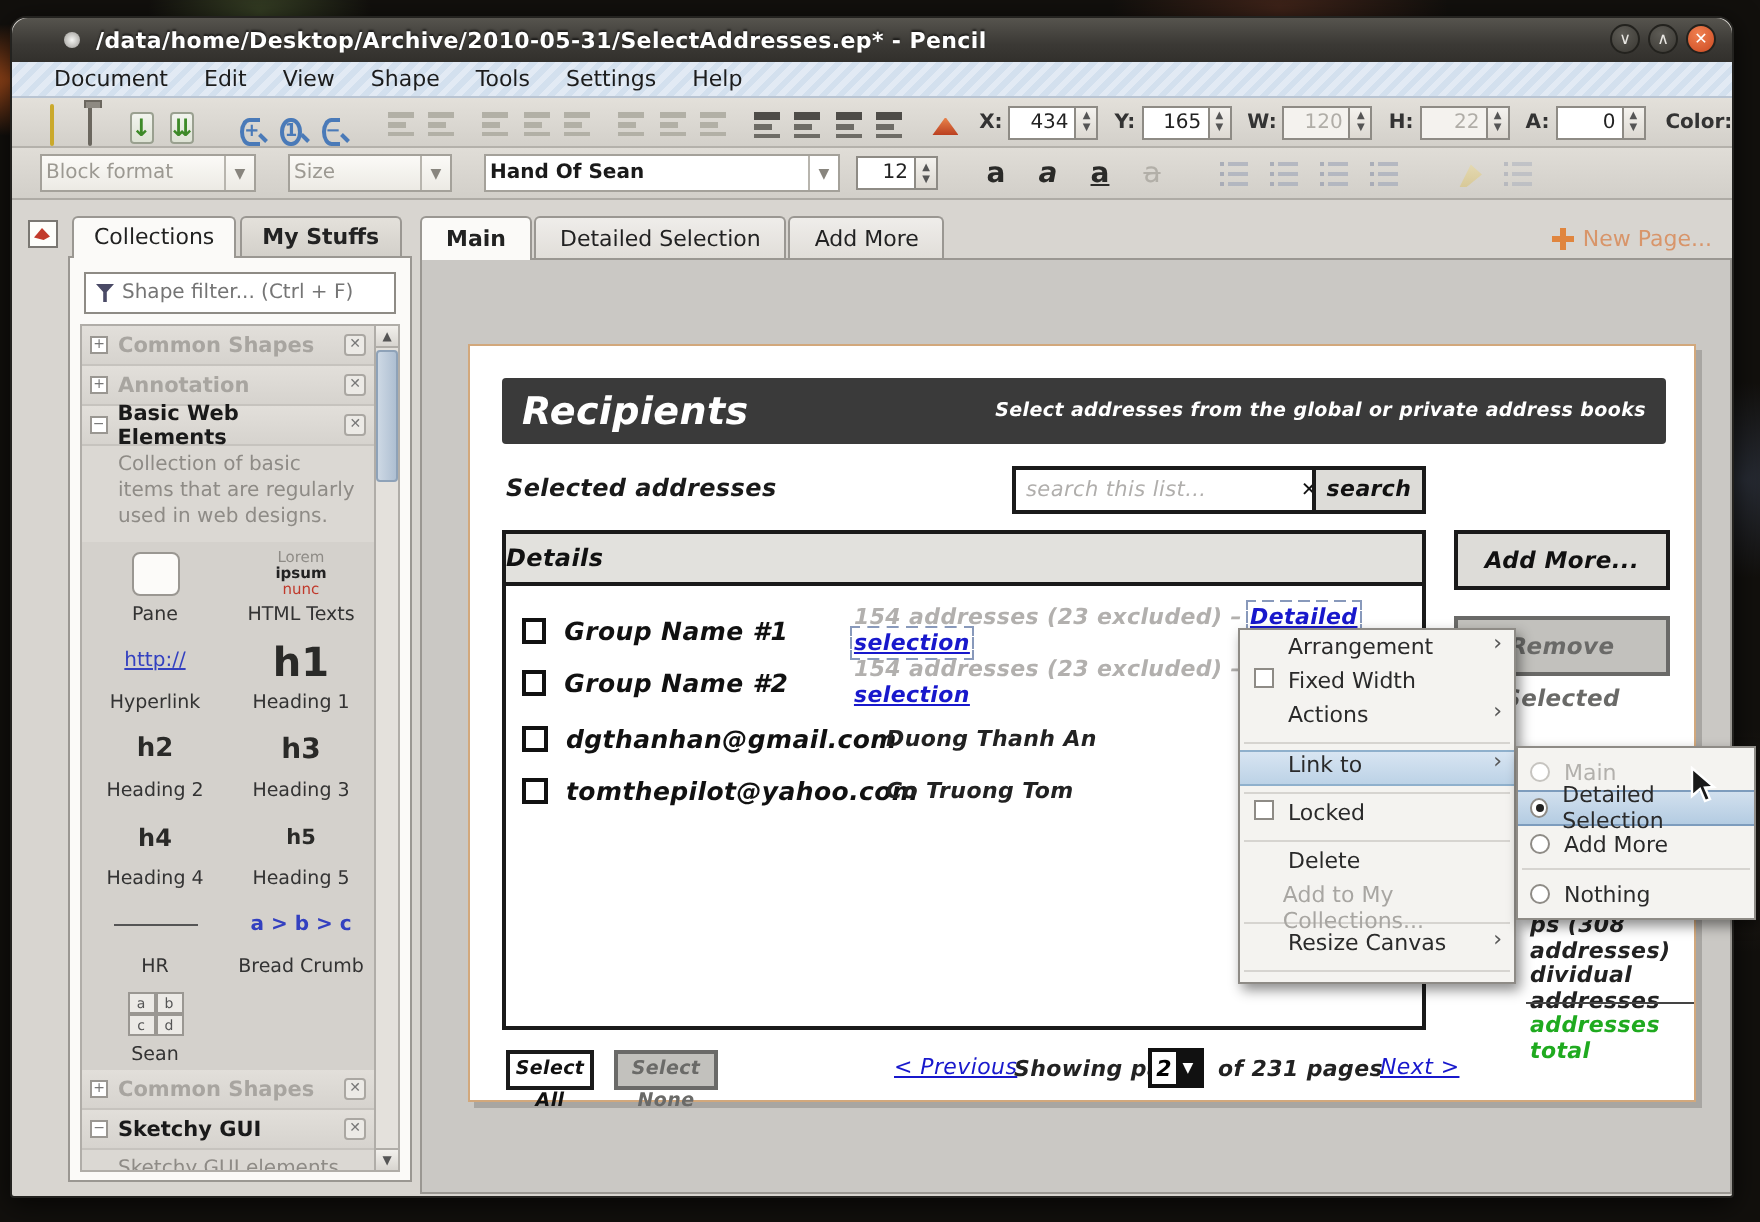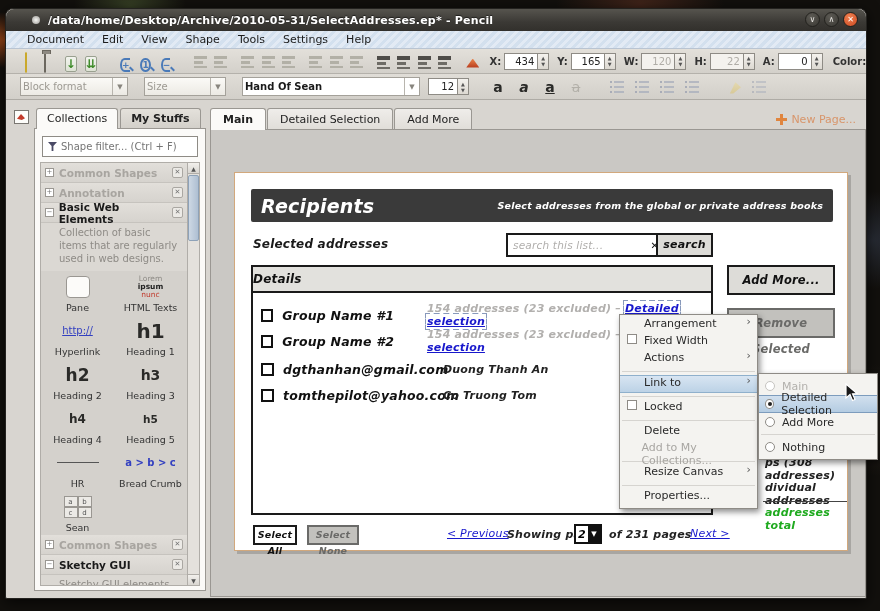--- a/index.html
+++ b/index.html
@@ -115,21 +115,21 @@
   .cell { height:44px; display:flex; flex-direction:column; align-items:center; justify-content:flex-end; padding-bottom:2px; }
   .cell .prev { flex:1; display:flex; align-items:center; justify-content:center; width:100%; }
   .cell .lab { font-size:9.5px; color:#333; }
   .pane-sq { width:24px; height:22px; background:#fcfbf9; border:1px solid #9a9792; border-radius:4px; }
   .lorem { font-size:7.5px; text-align:center; line-height:8px; }
   .lorem .l1 { color:#8e8b86; }
   .lorem .l2 { color:#222; font-weight:bold; }
   .lorem .l3 { color:#c0392b; }
   .hlink { font-size:10px; color:#3340c0; text-decoration:underline; }
   .hprev { color:#2a2a28; font-weight:bold; }
-  .h1p{font-size:20px}.h2p{font-size:17px}.h3p{font-size:14px}.h4p{font-size:12px}.h5p{font-size:10.5px}
+  .h1p{font-size:20px}.h2p{font-size:13px}.h3p{font-size:14px}.h4p{font-size:12px}.h5p{font-size:10.5px}
   .hrline { width:42px; height:1px; background:#555; }
   .crumb { font-size:10px; font-weight:bold; color:#3340c0; }
   .mini-table { display:grid; grid-template-columns:14px 14px; }
   .mini-table span { border:1px solid #9a9792; font-size:7px; color:#555; text-align:center; height:11px; line-height:10px; background:#eceae6; }
   .sbar { position:absolute; right:5px; top:33px; width:13px; height:424px; background:#e4e1dc; border:1px solid #b0ada8; }
   .sbar .up,.sbar .dn { position:absolute; left:0; width:11px; height:11px; background:linear-gradient(#f2f0ec,#d8d5d0);
     border-bottom:1px solid #b0ada8; font-size:6px; text-align:center; line-height:11px; color:#555; }
   .sbar .dn { bottom:0; border-top:1px solid #b0ada8; border-bottom:none; }
   .sbar .thumb { position:absolute; left:0; top:12px; width:11px; height:66px; background:linear-gradient(90deg,#cdd8e4,#aebfd2); border:1px solid #8ea2b8; border-radius:2px; }
 
@@ -559,24 +559,20 @@
         <span class="slot"></span>
           <span>Add to My Collections...</span>
       </div>
       <div class="msep"></div>
       <div class="mi">
         <span class="slot"></span>
           <span>Resize Canvas</span>
           <span class="arrow">›</span>
       </div>
       <div class="msep"></div>
-      <div class="mi">
-        <span class="slot"></span>
-          <span>Properties...</span>
-      </div>
     </div>
 
     <div class="submenu">
       <div class="smi dim">
         <span class="radio"></span>
           <span>Main</span>
       </div>
       <div class="smi hl">
         <span class="radio on"></span>
           <span>Detailed Selection</span>

